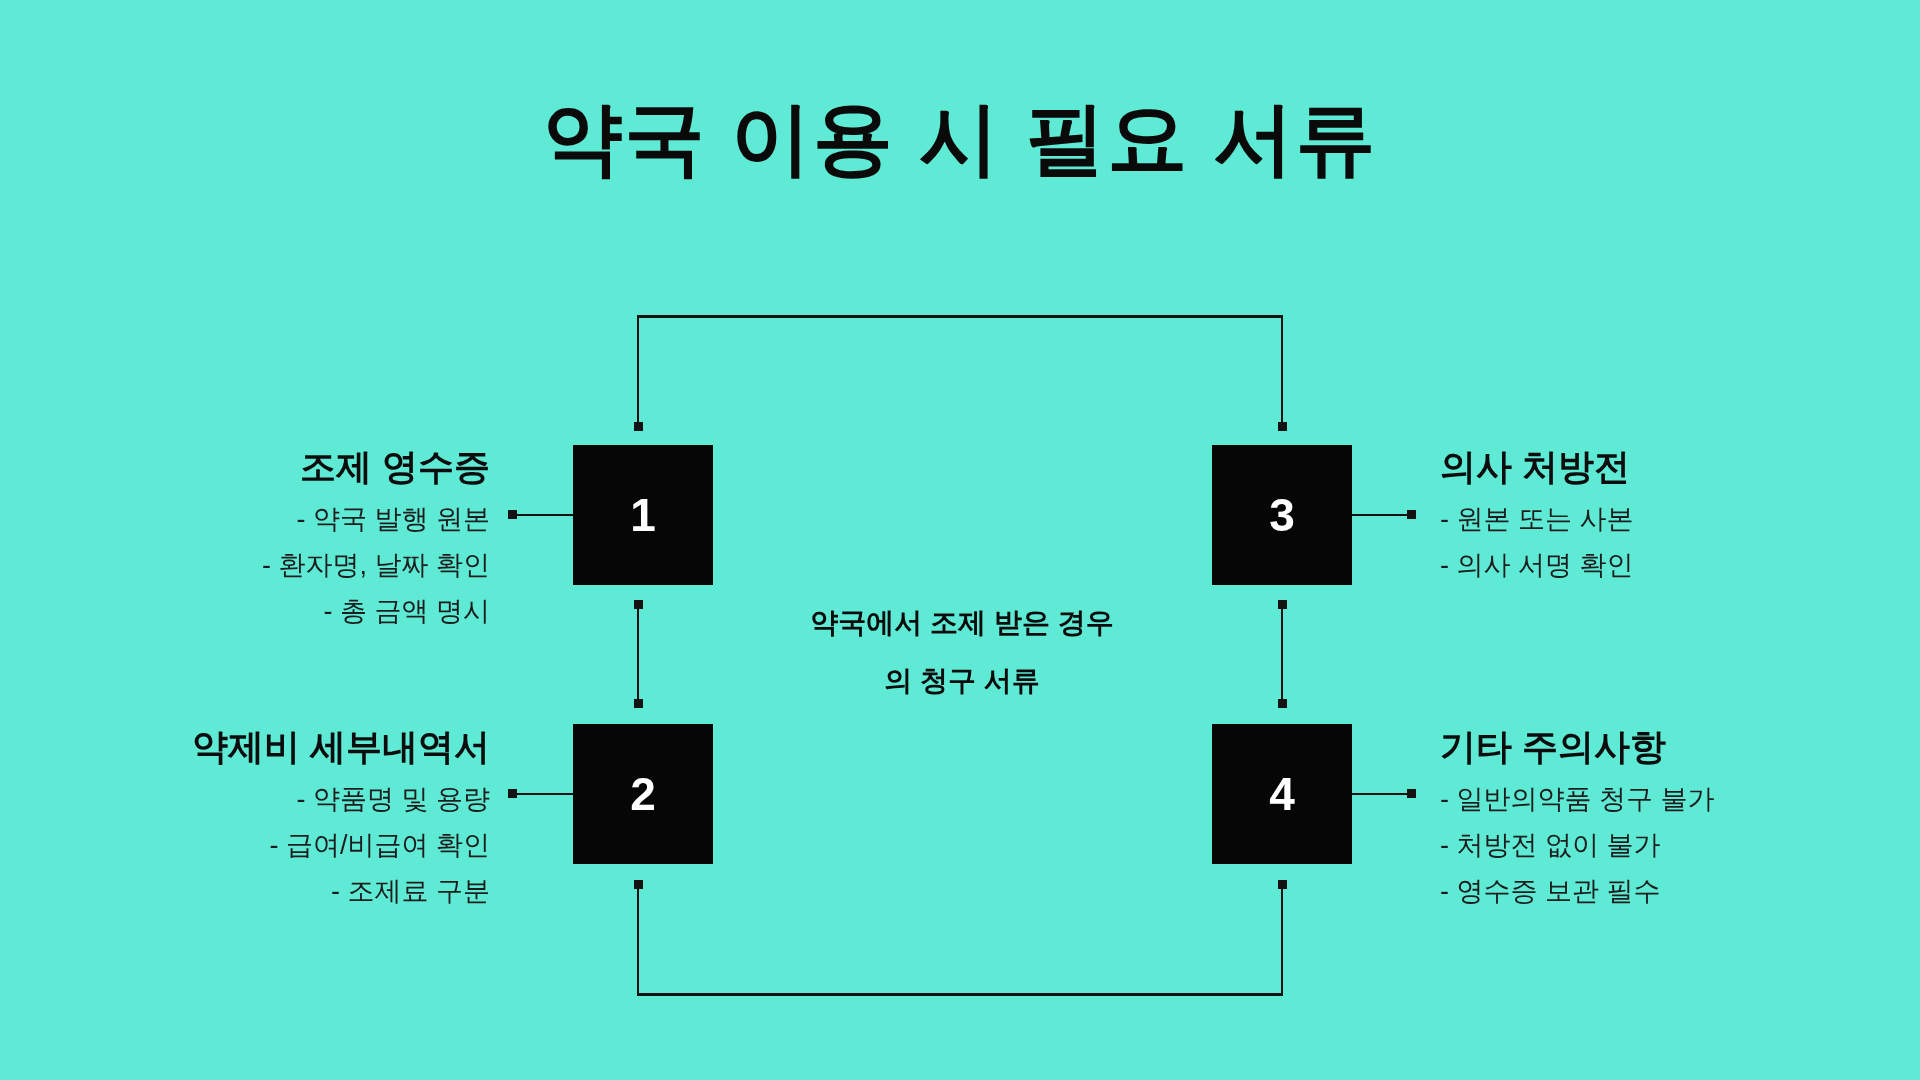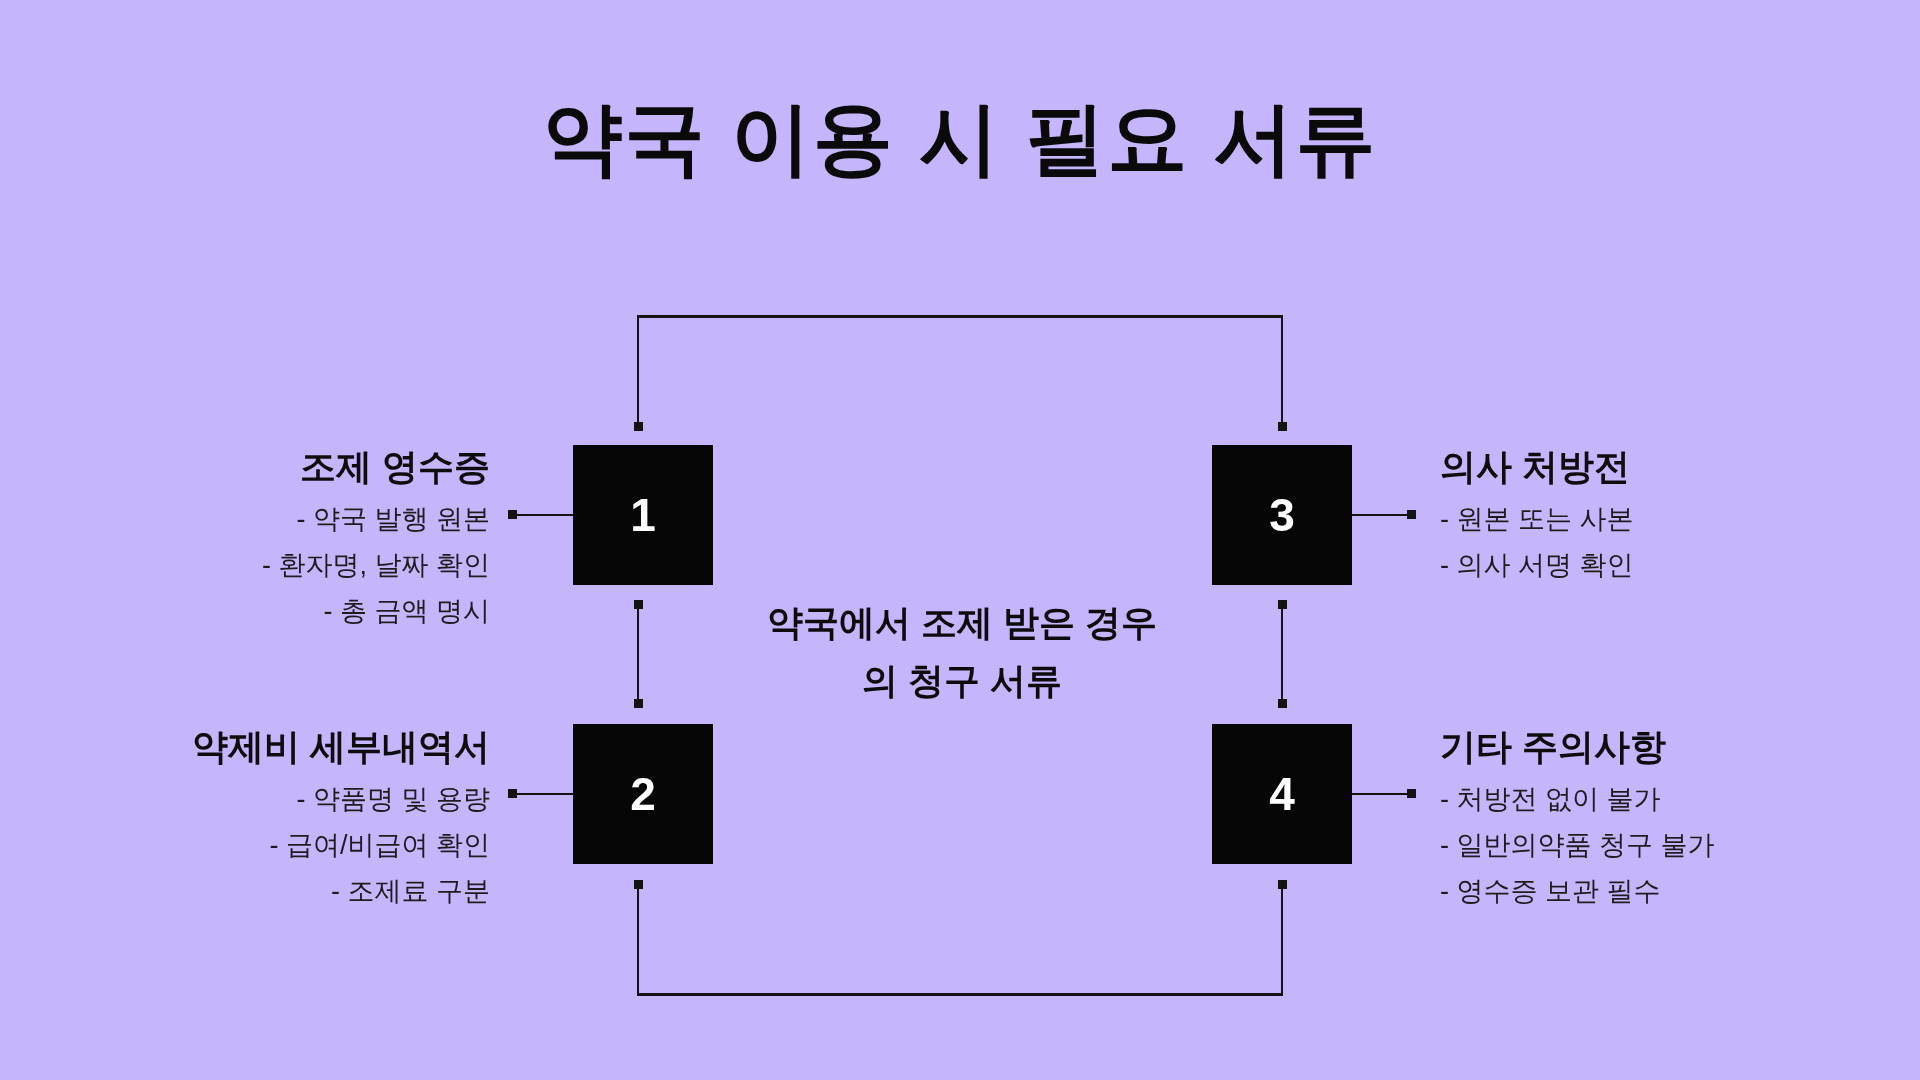--- a/index.html
+++ b/index.html
@@ -4,21 +4,21 @@
 <style>
   html, body {
     margin: 0;
     padding: 0;
     background: #ffffff;
   }
   .canvas {
     position: relative;
     width: 1920px;
     height: 1080px;
-    background: #c4b5fd;
+    background: #5eead4;
     overflow: hidden;
     font-family: "Liberation Sans", "DejaVu Sans", sans-serif;
     color: #111111;
   }
 
   
   .title {
     position: absolute;
     top: 86px;
     left: 0;
@@ -109,21 +109,21 @@
     white-space: nowrap;
   }
 
   
   .center-note {
     position: absolute;
     left: 662px;
     top: 594px;
     width: 600px;
     text-align: center;
-    font-size: 36px;
+    font-size: 28px;
     font-weight: 600;
     line-height: 58px;
     color: #0c0c0c;
   }
 </style>
 </head>
 <body>
 
 <div class="canvas">
 
@@ -192,22 +192,22 @@
     <div class="label-heading">의사 처방전</div>
     <div class="label-items">
       <div>- 원본 또는 사본</div>
       <div>- 의사 서명 확인</div>
     </div>
   </div>
 
   <div class="label-group label-right" id="labels4">
     <div class="label-heading">기타 주의사항</div>
     <div class="label-items">
+      <div>- 일반의약품 청구 불가</div>
       <div>- 처방전 없이 불가</div>
-      <div>- 일반의약품 청구 불가</div>
       <div>- 영수증 보관 필수</div>
     </div>
   </div>
 
   <div class="center-note">
     <div>약국에서 조제 받은 경우</div>
     <div>의 청구 서류</div>
   </div>
 
 </div>

